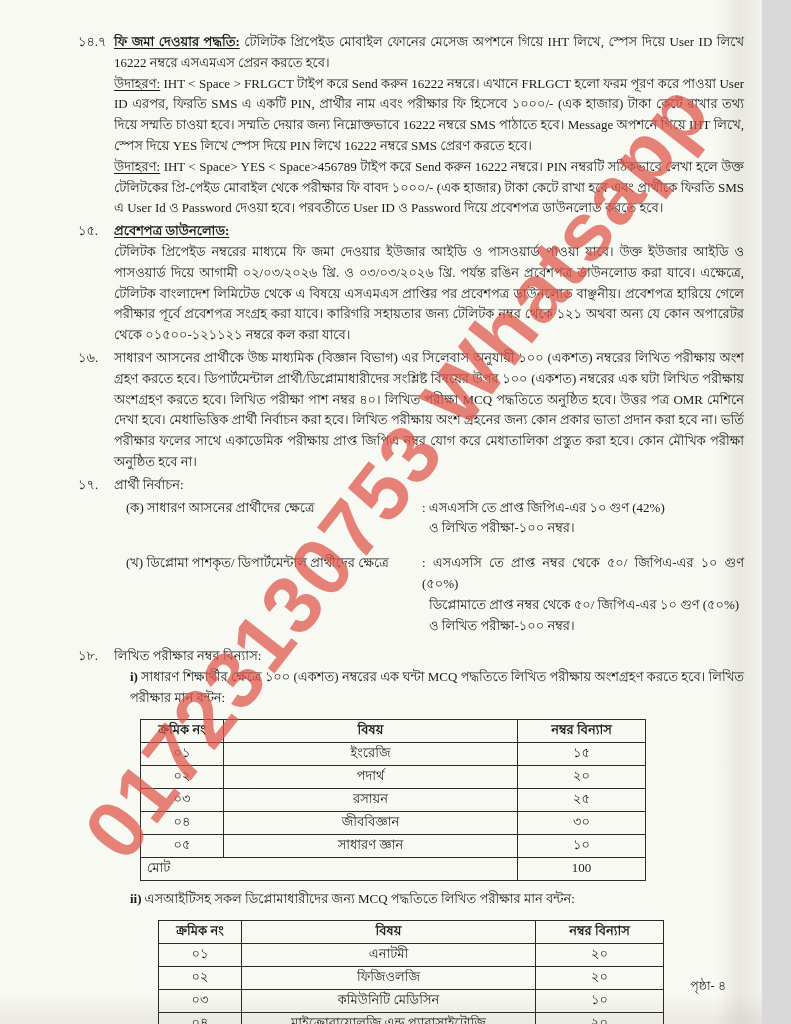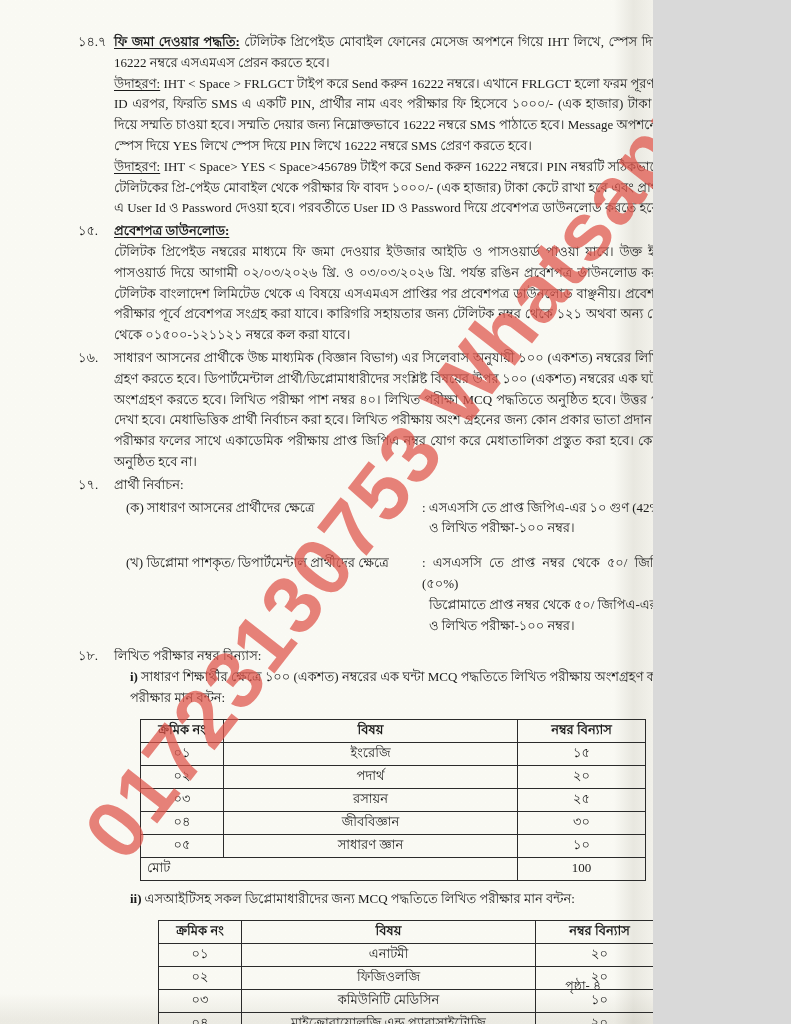--- a/index.html
+++ b/index.html
@@ -1,19 +1,19 @@
 <!DOCTYPE html>
 <html><head>
 <meta charset="utf-8">
 <style>
   * { margin:0; padding:0; box-sizing:border-box; }
   html,body { width:791px; height:1024px; }
   body { background:#d9d9d9; }
   .page {
-    position:relative; width:653px; height:1024px; overflow:hidden;
+    position:relative; width:762px; height:1024px; overflow:hidden;
     background:#fdfdfb;
     background-image:linear-gradient(to right,#fdfdfb 94%, #ecebe7 97%, #f6f5f2 100%),
                      linear-gradient(to top,#efeeea 0.5%, #fdfdfb 3%);
     background-blend-mode:multiply;
     font-family:"Liberation Serif","DejaVu Serif",serif;
     color:#1b1b1b; font-size:13px; line-height:1.6;
   }
   .content { position:absolute; left:78px; top:32px; width:666px; z-index:1; }
   .sec { display:flex; margin-bottom:2px; }
   .sec-num { flex:none; width:36px; }
@@ -28,21 +28,21 @@
   .crit-lines > div + div { padding-left:7px; }
   .sub { margin-left:16px; text-align:justify; }
   .sub-marker { font-weight:bold; margin-right:3px; }
   table.marks { border-collapse:collapse; width:505px; margin:10px 0 8px 26px; table-layout:fixed; }
   table.marks.t2 { margin-left:44px; }
   .marks th, .marks td { border:1px solid #2b2b2b; padding:0 6px; height:23px; font-size:13px; text-align:center; }
   .marks col.c1 { width:83px; } .marks col.c2 { width:294px; } .marks col.c3 { width:128px; }
   .marks td:nth-child(2) { text-align:center; }
   .marks tr.total td.tlabel { text-align:left; font-weight:normal; }
   .footer {
-    position:absolute; right:52px; bottom:28px; z-index:1; font-size:12.5px;
+    position:absolute; right:36px; bottom:28px; z-index:1; font-size:12.5px;
   }
   .watermark {
     position:absolute; left:-103px; top:430px; width:1000px; z-index:5;
     transform:rotate(-52deg);
     font-family:"Liberation Sans","DejaVu Sans",sans-serif;
     font-size:82px; font-weight:bold; letter-spacing:2px; white-space:nowrap;
     text-align:center; opacity:0.72; pointer-events:none; line-height:1;
   }
 </style>
 </head>

